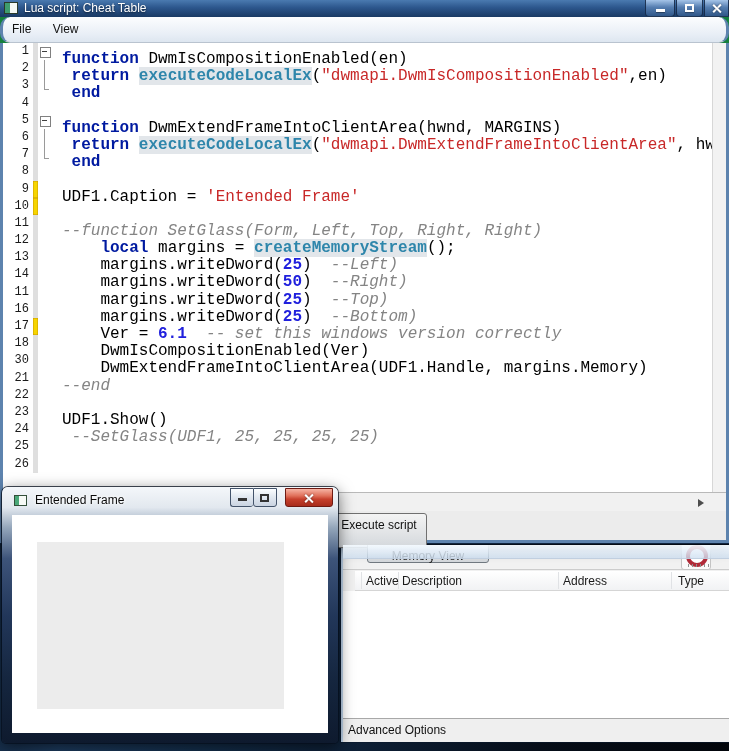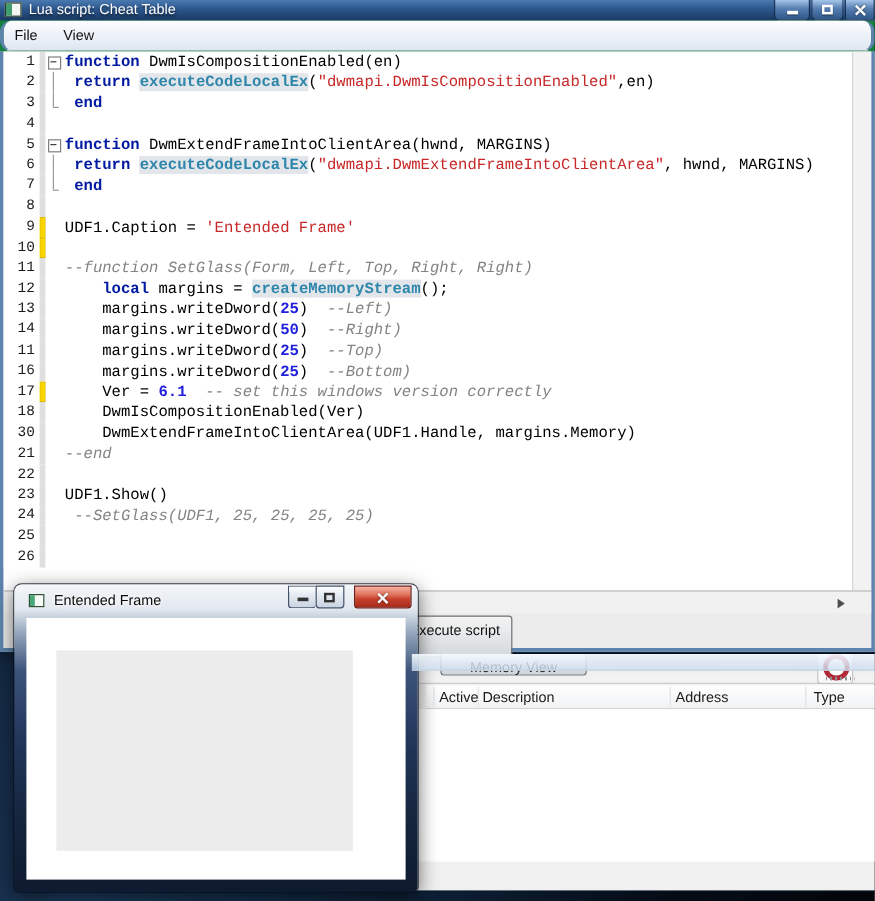--- a/index.html
+++ b/index.html
@@ -120,21 +120,21 @@
     content:""; position:absolute; left:2px; top:4px; width:9px; height:9px;
     border:1px solid #808080; background:#fff;
   }
   .foldc.open::after { content:""; position:absolute; left:4px; top:8px; width:5px; height:1px; background:#404040; }
   .foldc.line::before { content:""; position:absolute; left:6px; top:0; bottom:0; width:1px; background:#9a9a9a; }
   .foldc.endc::before { content:""; position:absolute; left:6px; top:0; height:12px; width:1px; background:#9a9a9a; }
   .foldc.endc::after { content:""; position:absolute; left:6px; top:12px; width:5px; height:1px; background:#9a9a9a; }
 
   .code-line {
     flex:1 1 auto; white-space:pre; font-family:"Liberation Mono", monospace;
-    font-size:13px; color:#000; padding-left:2px;
+    font-size:16px; color:#000; padding-left:10px;margin-top:8px;
   }
   .tk-kw { color:#001aa0; font-weight:bold; }
   .tk-fn { color:#2e86ab; font-weight:bold; background:#e2e6ea; }
   .tk-str { color:#c82828; }
   .tk-num { color:#2020dd; font-weight:bold; }
   .tk-com { color:#848484; font-style:italic; }
   .tk-pl { color:#000; }
 
   .hscroll { height:19px; background:#f1f1f1; border-top:1px solid #b9b9b9; position:relative; }
   .hs-arrow-right {
@@ -149,21 +149,21 @@
   .lua-bottom-panel { height:29px; background:#ececec; position:relative; }
   .exec-btn {
     position:absolute; left:328px; top:2px; width:96px; height:35px;
     border:1px solid #707070; border-radius:3px;
     background:linear-gradient(180deg,#f4f4f4,#e4e6e8 50%,#d4d8dc);
     font-size:12px; color:#111; text-align:center; line-height:23px;
   }
 
   
   .form-window {
-    left:12px; top:487px; width:336px; height:256px;
+    left:2px; top:487px; width:336px; height:256px;
     border-radius:6px 6px 4px 4px;
     background:linear-gradient(180deg,#f4f7fa 0%,#e2e8ef 8%,#93a5ba 16%,#3d547a 28%,#22375a 50%,#15263f 75%,#0e1a2e 100%);
     box-shadow:0 0 0 1px rgba(5,15,30,.75), 0 4px 16px rgba(0,0,0,.6);
   }
   .form-title-icon {
     position:absolute; left:12px; top:8px; width:13px; height:11px;
     background:#f6faf6; border:1px solid #33503a;
   }
   .form-title-icon::after { content:""; position:absolute; left:0; top:0; bottom:0; width:4px; background:#4aa878; }
   .form-title-text { position:absolute; left:33px; top:6px; font-size:12px; color:#0a0a0a; text-shadow:0 0 4px #ffffff,0 0 4px #ffffff; }
@@ -199,20 +199,21 @@
     <div class="hsep" style="left:43px"></div>
     <div class="hsep" style="left:203px"></div>
     <div class="hsep" style="left:316px"></div>
     <span class="hcell" style="left:11px">Active</span>
     <span class="hcell" style="left:47px">Description</span>
     <span class="hcell" style="left:208px">Address</span>
     <span class="hcell" style="left:323px">Type</span>
   </div>
 
   <div class="ce-body"></div>
+  <div class="adv-bar">Advanced Options</div>
 </div>
 
 <div class="win lua-window">
   <div class="lua-titlebar">
     <div class="lua-title-icon"></div>
     <div class="lua-title-text">Lua script: Cheat Table</div>
     <div class="cap-btns">
       <div class="cap-btn min">
           <div class="glyph-min"></div>
         </div>

